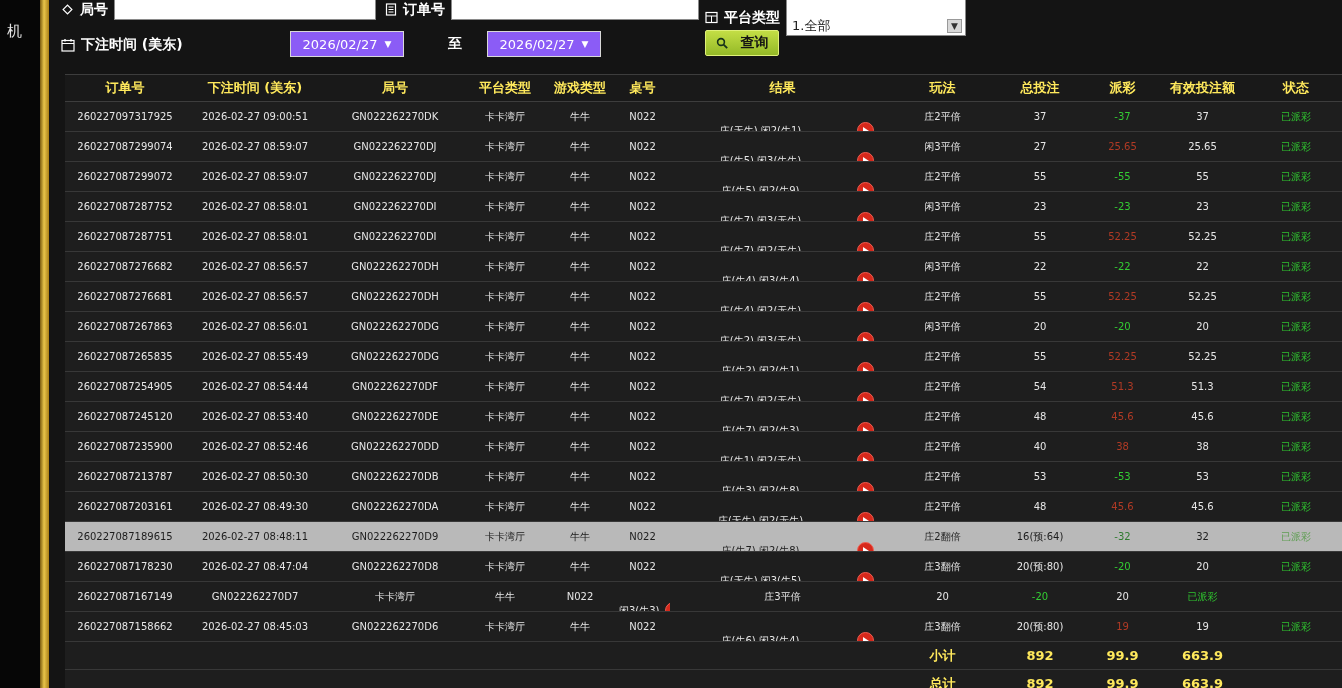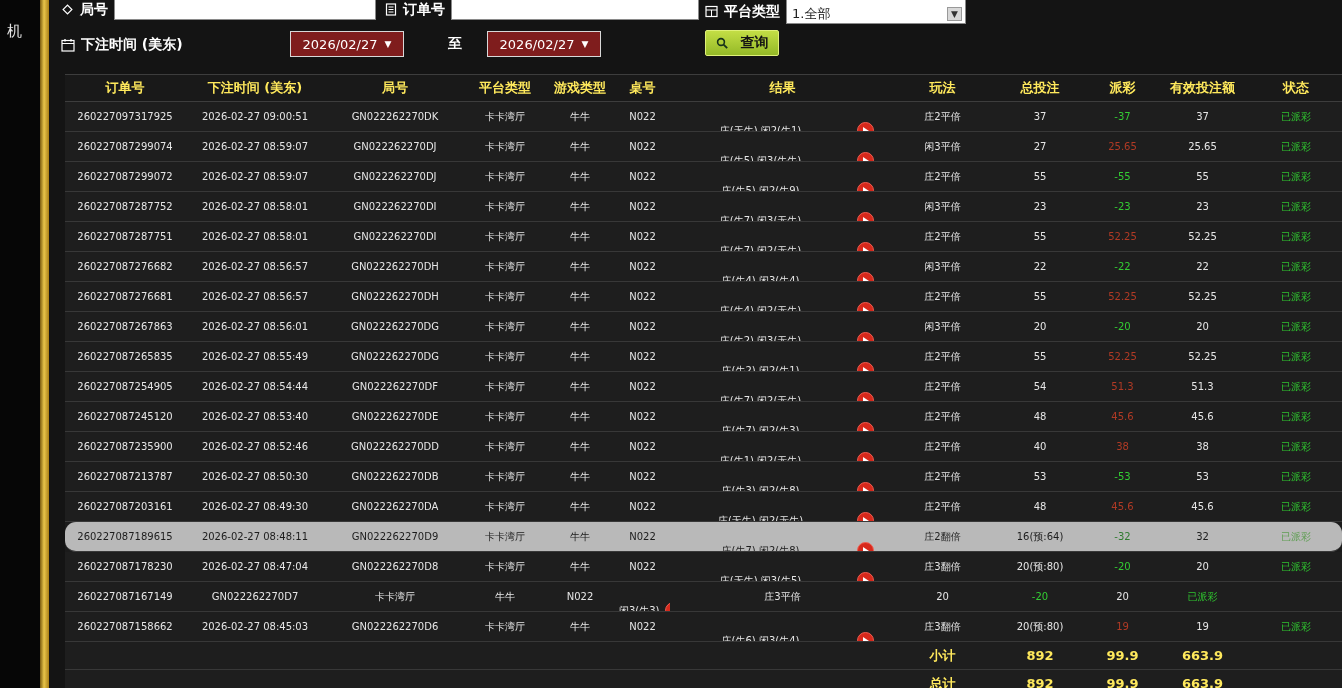--- a/index.html
+++ b/index.html
@@ -17,24 +17,24 @@
   
   .filters{position:relative;height:72px;}
   .fgroup{position:absolute;display:flex;align-items:center;gap:6px;}
   .filter-label{color:#fff;font-weight:bold;font-size:14px;white-space:nowrap;}
   .ficon{display:inline-flex;align-items:center;}
   .input{background:#fff;border:1px solid #8a8a8a;height:19px;font-size:13px;padding:0 4px;color:#222;outline:none;}
   .f-round{left:12px;top:-1px;}
   .f-order{left:336px;top:-1px;}
   .f-platform{left:656px;top:-1px;}
   .select{width:170px;height:19px;background:#fff;border:1px solid #8a8a8a;display:flex;align-items:center;
-          justify-content:space-between;padding:4px 3px 0 5px;font-size:13px;color:#222;cursor:pointer;}
+          justify-content:space-between;padding:16px 3px 0 5px;font-size:13px;color:#222;cursor:pointer;}
   .select .arrow{font-size:9px;color:#333;background:#d8d8d8;border:1px solid #999;padding:1px 3px;line-height:10px;}
   .f-time{left:12px;top:36px;}
-  .date-btn{position:absolute;top:31px;width:112px;height:24px;background:#7f1d1d;border:1px solid #d8d8d8;
+  .date-btn{position:absolute;top:31px;width:112px;height:24px;background:#8b5cf6;border:1px solid #d8d8d8;
             color:#fff;font-size:13px;display:flex;align-items:center;justify-content:center;gap:7px;cursor:pointer;}
   .date-btn .caret{font-size:9px;}
   .date-from{left:241px;}
   .date-to{left:438px;}
   .to-label{position:absolute;left:399px;top:35px;color:#fff;font-weight:bold;font-size:14px;}
   .query-btn{position:absolute;left:656px;top:30px;min-width:74px;height:26px;box-sizing:border-box;
              background:linear-gradient(#c3de45,#94b927);border:1px solid #dff078;border-radius:2px;
              color:#141414;font-weight:bold;font-size:14px;display:flex;align-items:center;
              justify-content:center;gap:12px;padding:0 8px;cursor:pointer;}
 
@@ -48,21 +48,21 @@
   .td{display:flex;align-items:center;justify-content:center;white-space:nowrap;overflow:hidden;}
   .result-cell{display:grid;grid-template-columns:1fr 44px;align-items:center;margin-top:20px;}
   .result-text{display:flex;align-items:center;justify-content:center;white-space:nowrap;}
   .play-icon{width:15px;height:15px;border-radius:50%;background:#d7291c;border:1px solid #ef5d50;
              display:inline-flex;align-items:center;justify-content:center;margin-left:6px;cursor:pointer;}
   .play-icon::after{content:"";width:0;height:0;border-left:6px solid #fff;
                     border-top:4px solid transparent;border-bottom:4px solid transparent;margin-left:1px;}
   .payout.neg{color:#33cc33;}
   .payout.pos{color:#b03a25;}
   .status{color:#2fc52f;}
-  .trow.highlight{background:#b9b9b9;color:#1c1c1c;border-radius:11px;}
+  .trow.highlight{background:#b9b9b9;color:#1c1c1c;}
   .trow.highlight .payout.neg{color:#2f7a2f;}
   .trow.highlight .status{color:#5e9e52;}
   .tfoot-row{height:27px;background:#1e1e1e;border-bottom:1px solid #383838;}
   .tfoot-row .lbl,.tfoot-row .val{color:#ffe95c;font-weight:bold;font-size:13px;
       display:flex;align-items:center;justify-content:center;}
   svg{display:block;}
 </style>
 </head>
 <body>
 

